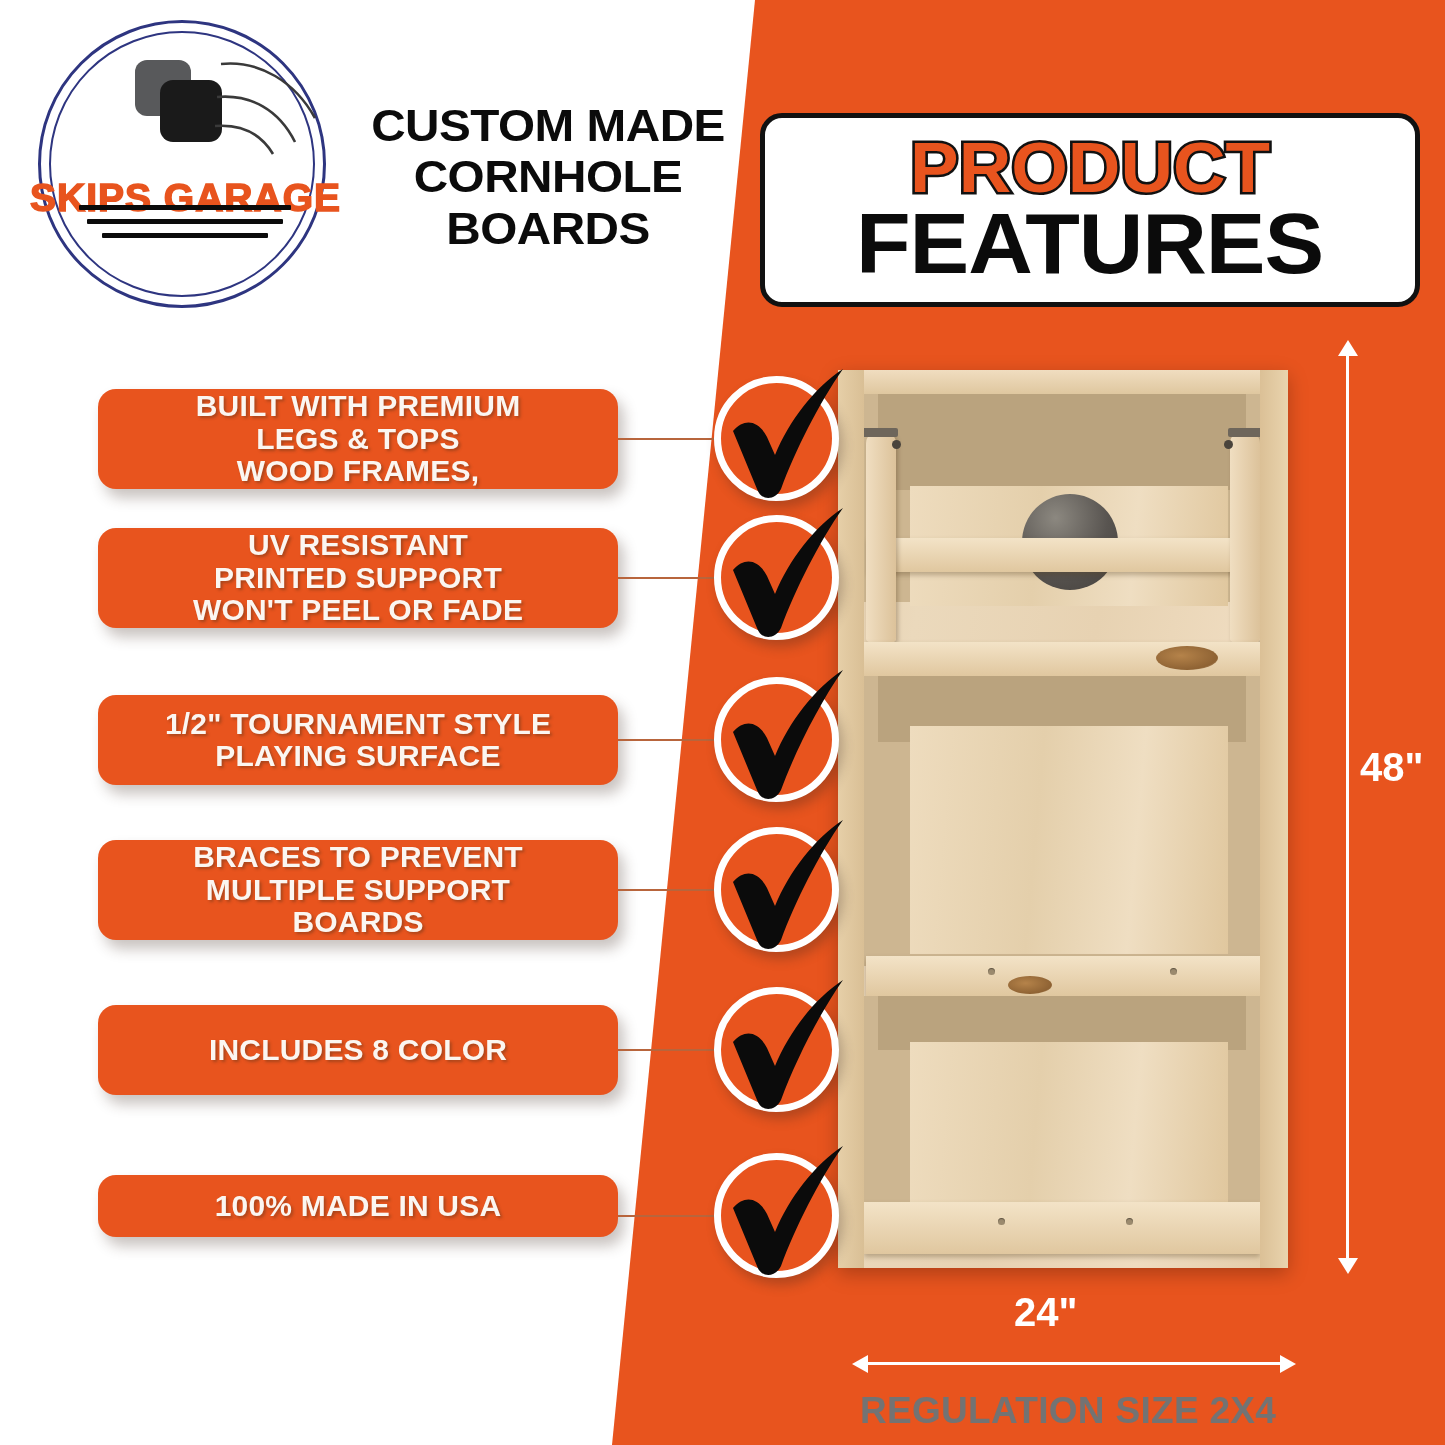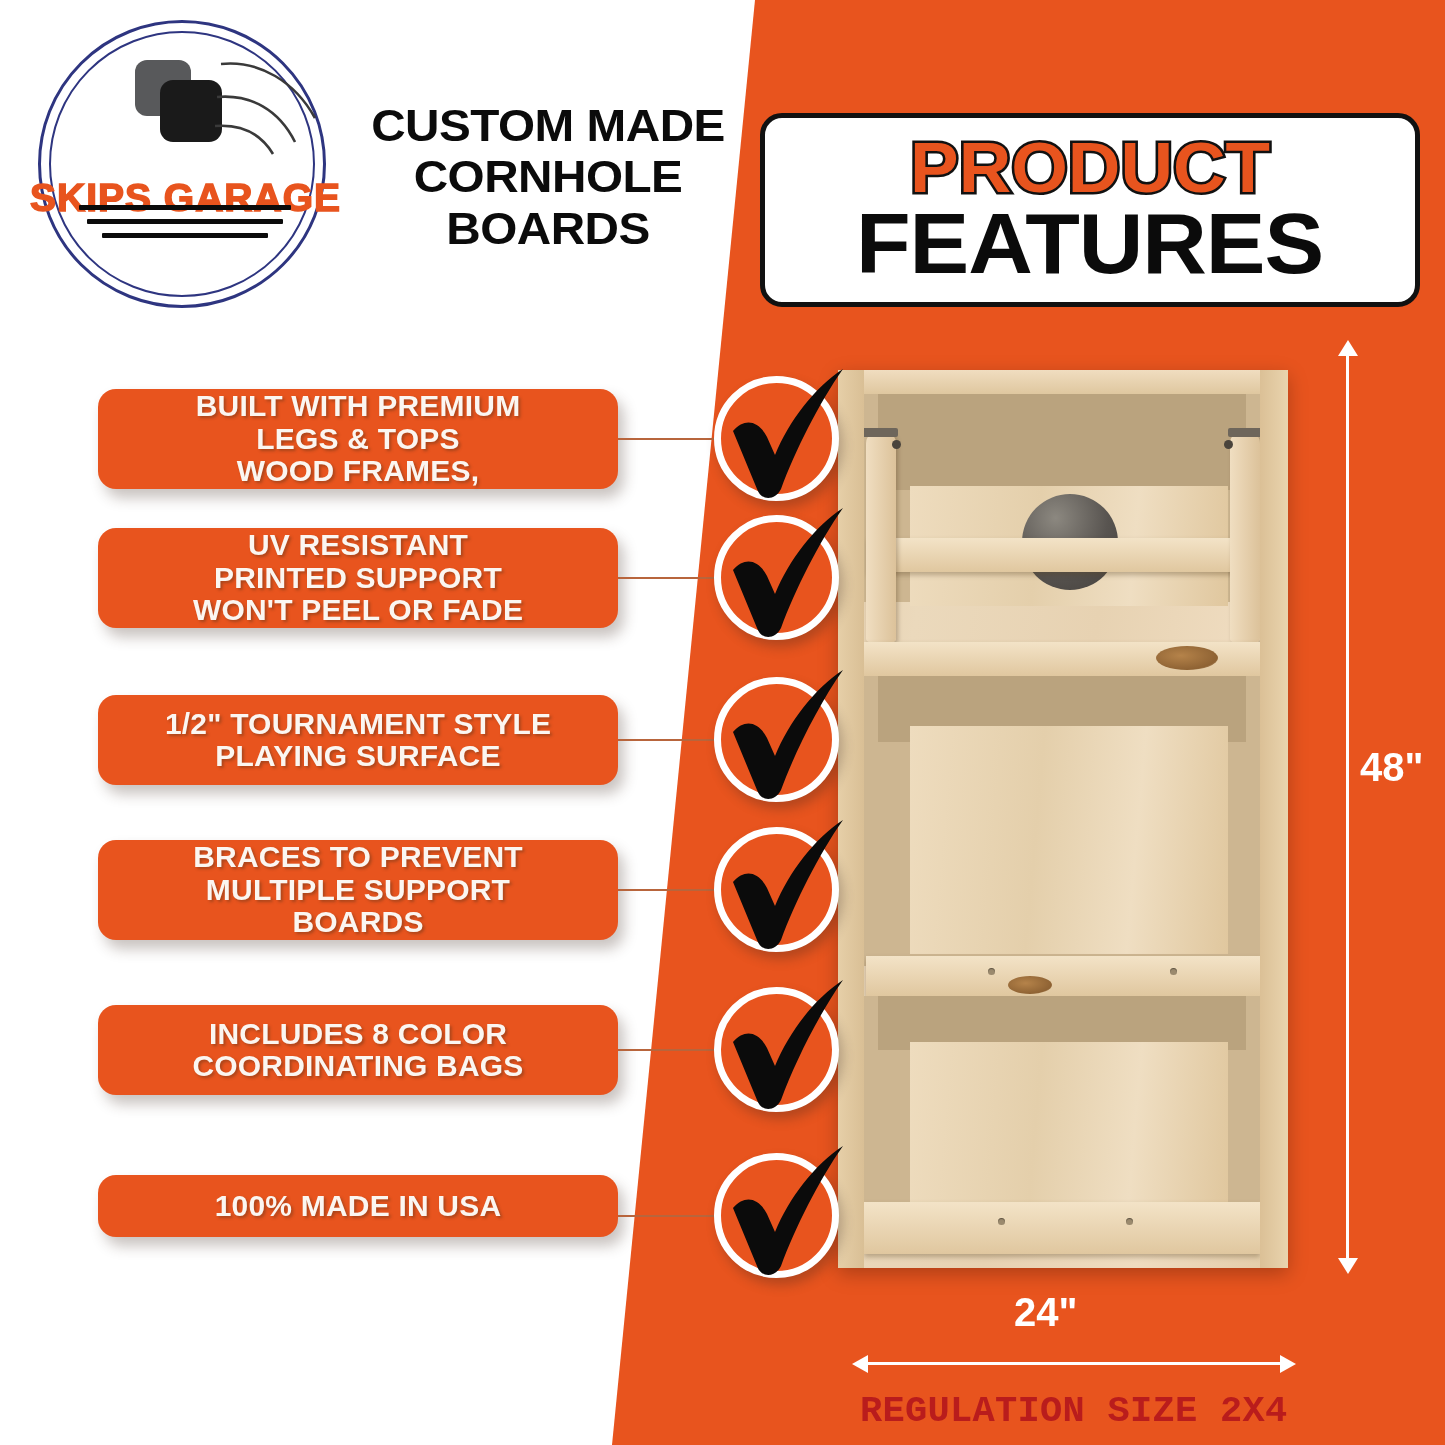--- a/index.html
+++ b/index.html
@@ -156,21 +156,21 @@
     background:#FFFFFF; z-index:5; }
   .arrow-left{ position:absolute; left:852px; top:1355px; width:0; height:0;
     border-top:9px solid transparent; border-bottom:9px solid transparent;
     border-right:16px solid #FFFFFF; z-index:5; }
   .arrow-right{ position:absolute; left:1280px; top:1355px; width:0; height:0;
     border-top:9px solid transparent; border-bottom:9px solid transparent;
     border-left:16px solid #FFFFFF; z-index:5; }
   .dim-h-label{ position:absolute; left:1014px; top:1290px; z-index:5;
     color:#FFFFFF; font-weight:700; font-size:40px; }
   .regulation{ position:absolute; left:860px; top:1390px; z-index:5;
-    color:#b91c1c; font-weight:700; font-size:37px; letter-spacing:0.3px;font-family:Liberation Mono, monospace; }
+    color:#737373; font-weight:700; font-size:37px; letter-spacing:0.3px; }
 </style>
 </head>
 <body>
 
 <div class="orange-bg"></div>
 
 <div class="logo-wrap">
   <div class="logo-ring-outer"></div>
   <div class="logo-ring-inner"></div>
   <div class="bag-back"></div>
@@ -259,21 +259,20 @@
     <svg class="check-mark" width="138" height="150" viewBox="0 0 138 150">
       <path d="M18 72 C30 58, 44 62, 52 78 L60 96 C74 62, 100 28, 128 10 C104 44, 80 92, 66 130 C60 142, 46 142, 42 130 Z" fill="#0B0B0B"></path>
     </svg>
   </div>
 </div>
 
 <div class="feature-row" style="left:98px; top:1005px; width:720px; height:120px;">
   <div class="pill" style="height:90px;">
     <div class="pill-text">
       <div>INCLUDES 8 COLOR</div>
-      <div>COORDINATING BAGS</div>
     </div>
   </div>
   <div class="connector" style="left:520px; top:44px; width:98px;"></div>
   <div class="check-circle" style="left:616px; top:-18px;">
     <svg class="check-mark" width="138" height="150" viewBox="0 0 138 150">
       <path d="M18 72 C30 58, 44 62, 52 78 L60 96 C74 62, 100 28, 128 10 C104 44, 80 92, 66 130 C60 142, 46 142, 42 130 Z" fill="#0B0B0B"></path>
     </svg>
   </div>
 </div>
 

